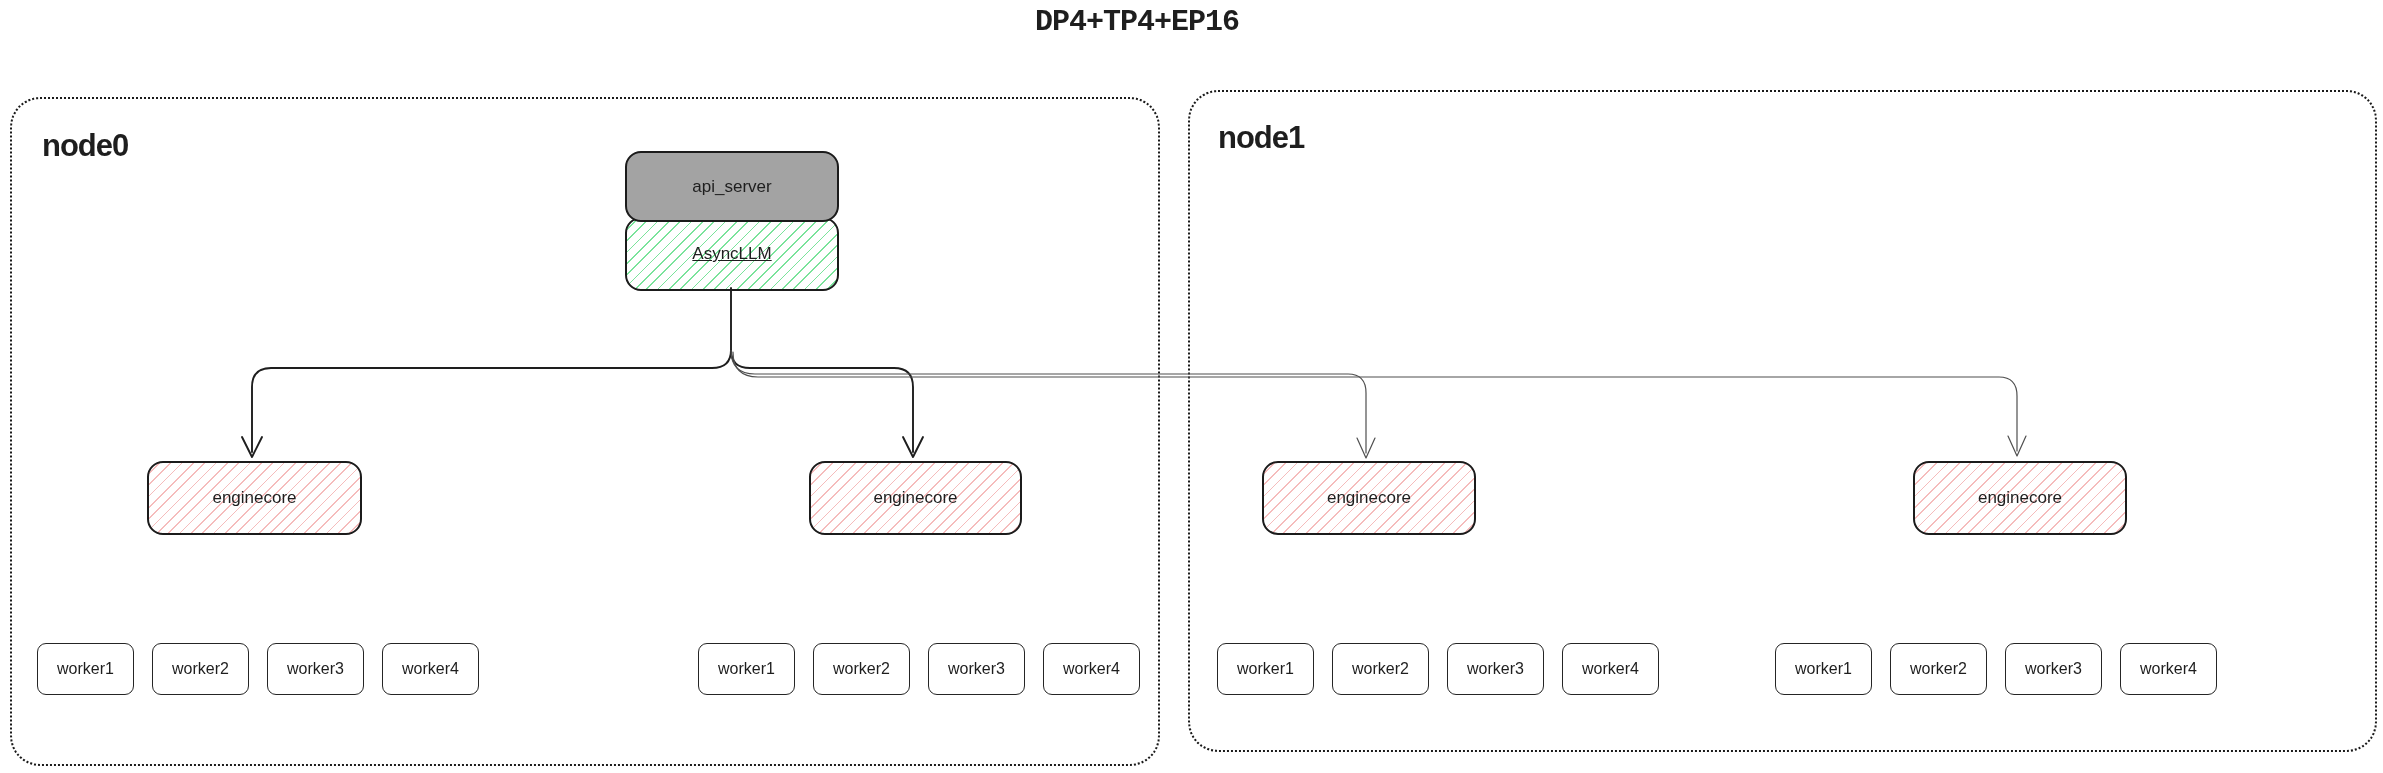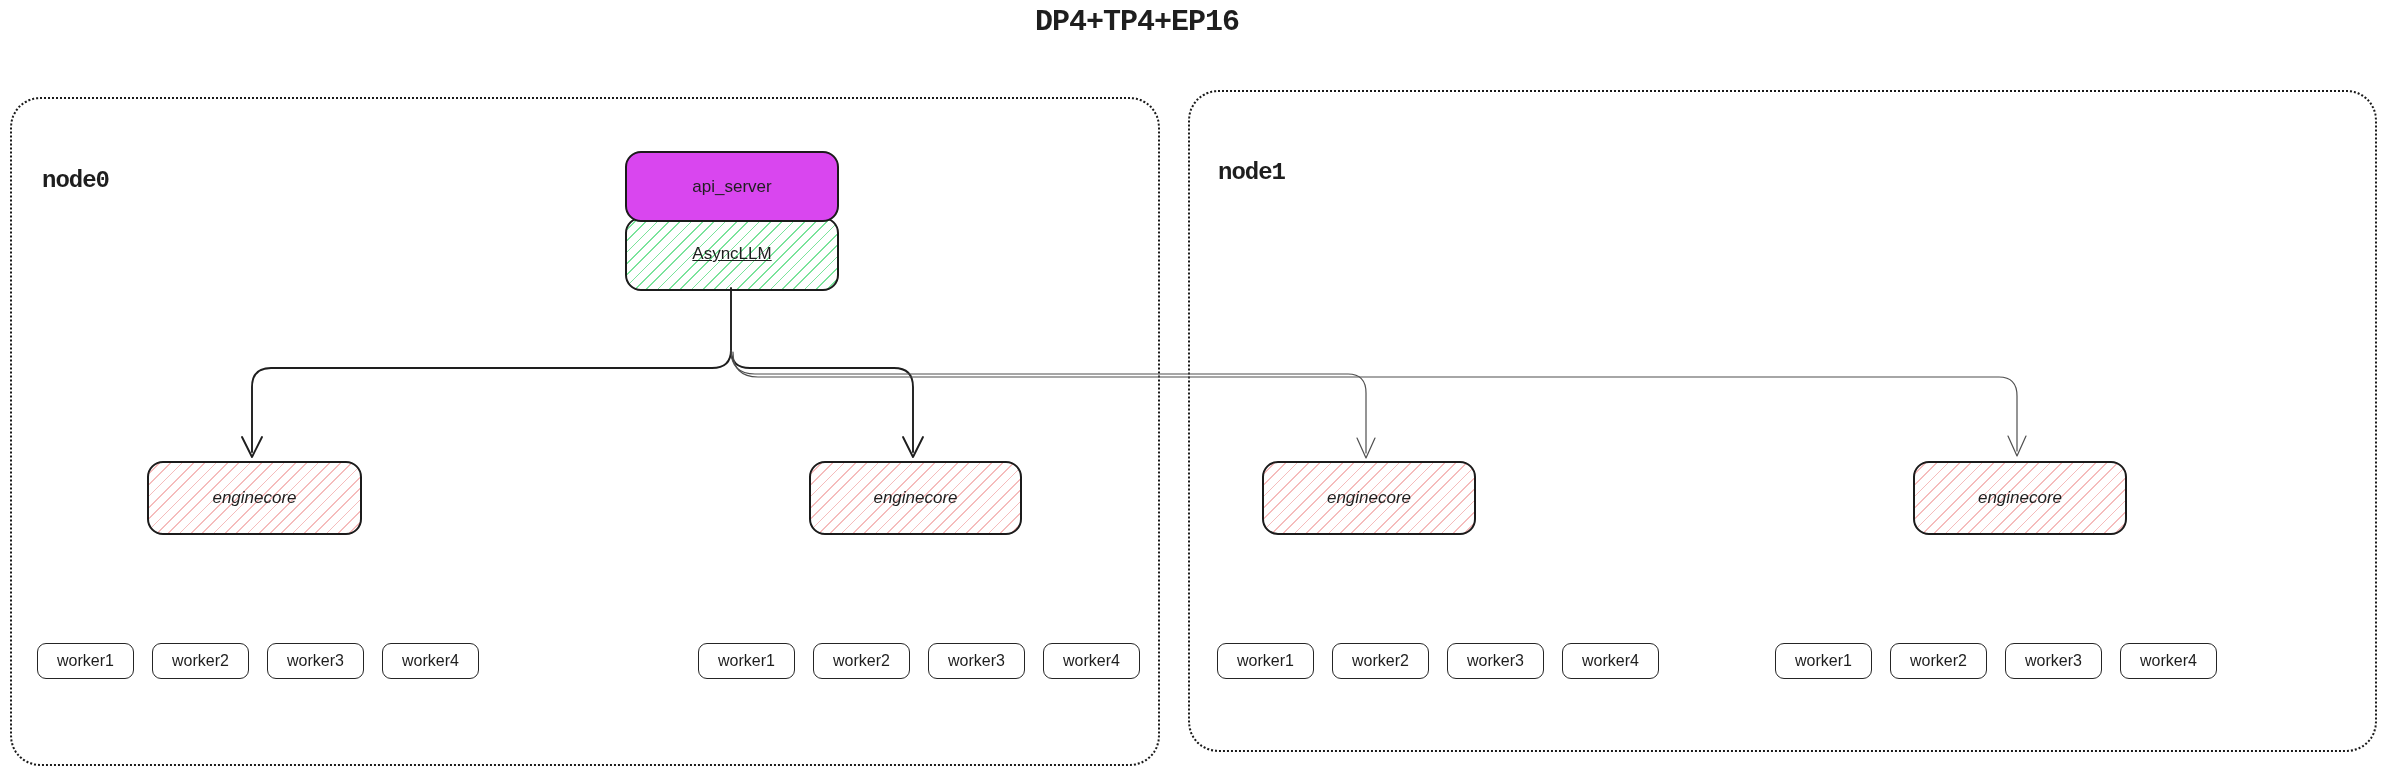--- a/index.html
+++ b/index.html
@@ -23,67 +23,65 @@
   .node{
     position:absolute;
     border:2.4px dotted #1a1a1a;
     border-radius:30px;
     background:transparent;
   }
   .node0{left:10px;top:97px;width:1146px;height:665px;}
   .node1{left:1188px;top:90px;width:1185px;height:658px;}
   .node-label{
     position:absolute;
-    font-family:Liberation Mono, monospace;
-    font-size:24px;font-weight:700;
+    font-family:Liberation Sans, sans-serif;
+    font-size:31px;font-weight:700;
     letter-spacing:-1px;
-    margin-top:39px;
   }
   .node0-label{left:42px;top:128px;}
   .node1-label{left:1218px;top:120px;}
   .box{
     position:absolute;
     border:2px solid #1b1b1b;
     border-radius:16px;
-    background:#d946ef;
+    background:#a3a3a3;
     display:flex;align-items:center;justify-content:center;
     font-size:17px;
   }
   .hatch-green{
     background:
       repeating-linear-gradient(135deg,
         rgba(255,255,255,0) 0px, rgba(255,255,255,0) 6.8px,
         #7ae39b 6.8px, #7ae39b 8px);
     background-color:#ffffff;
   }
   .hatch-red{
     background:
       repeating-linear-gradient(135deg,
         rgba(255,255,255,0) 0px, rgba(255,255,255,0) 6.8px,
         #f5bcbc 6.8px, #f5bcbc 8px);
     background-color:#ffffff;
-    font-style:italic;
   }
   .api{left:625px;top:151px;width:210px;height:67px;z-index:2;}
   .async{left:625px;top:217px;width:210px;height:70px;z-index:1;text-decoration:underline;}
   .ec{top:461px;height:70px;z-index:2;}
   .ec1{left:147px;width:211px;}
   .ec2{left:809px;width:209px;}
   .ec3{left:1262px;width:210px;}
   .ec4{left:1913px;width:210px;}
   .worker-group{
     position:absolute;top:643px;height:36px;
     display:flex;gap:18px;
   }
   .wg1{left:37px;}
   .wg2{left:698px;}
   .wg3{left:1217px;}
   .wg4{left:1775px;}
   .worker{
-    width:97px;height:36px;
+    width:97px;height:52px;
     box-sizing:border-box;
     border:1.7px solid #252525;
     border-radius:9px;
     background:#ffffff;
     display:flex;align-items:center;justify-content:center;
     font-size:16px;
   }
   svg.connectors{
     position:absolute;left:0;top:0;z-index:4;
     pointer-events:none;

